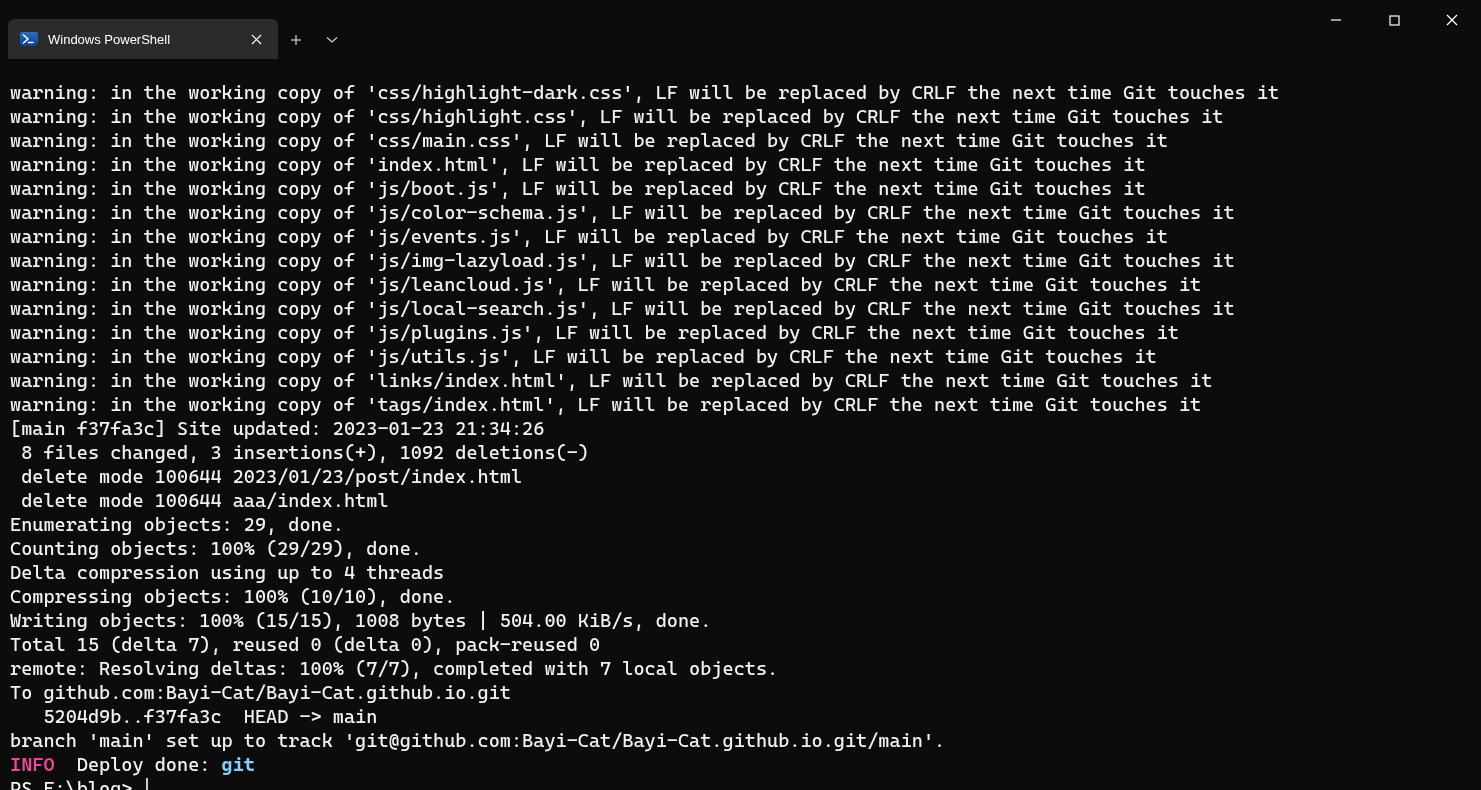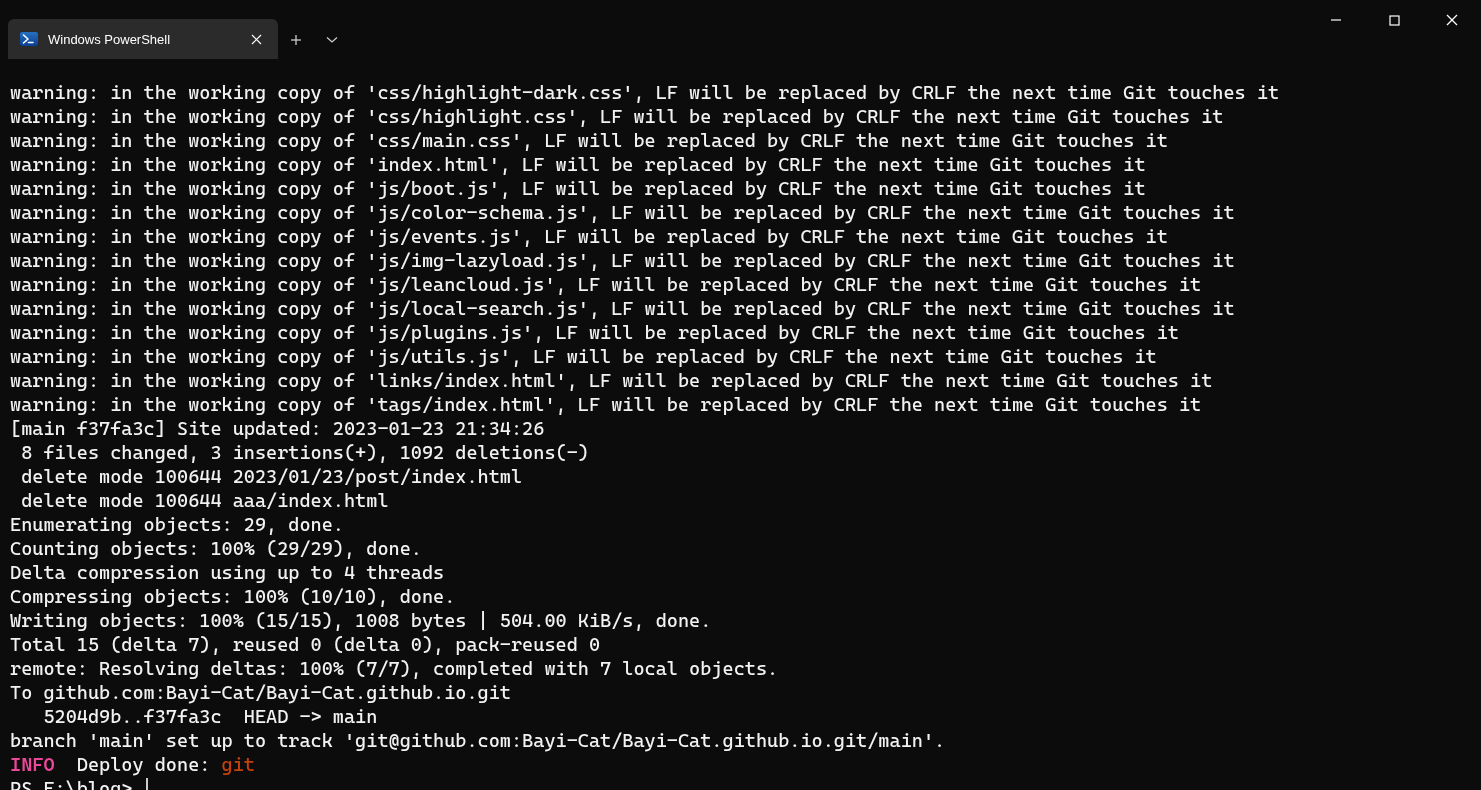--- a/index.html
+++ b/index.html
@@ -80,21 +80,21 @@
     padding: 6px 10px 4px 10px;
     font-size: 19px;
     line-height: 24px;
     white-space: pre;
     color: #f2f2f2;
     font-weight: 500;
     position: relative;
   }
   .line { display: block; }
   .info-green { color: #ec4899; font-weight: 600;}
-  .magenta { color: #c2410c; font-weight: 400;}
+  .magenta { color: #7dd3fc; font-weight: 700;}
   .prompt-line { display: flex; align-items: center; }
   .cursor {
     display: inline-block;
     width: 2px;
     height: 20px;
     background: #cccccc;
     margin-left: 2px;
     vertical-align: middle;
   }
 </style>

